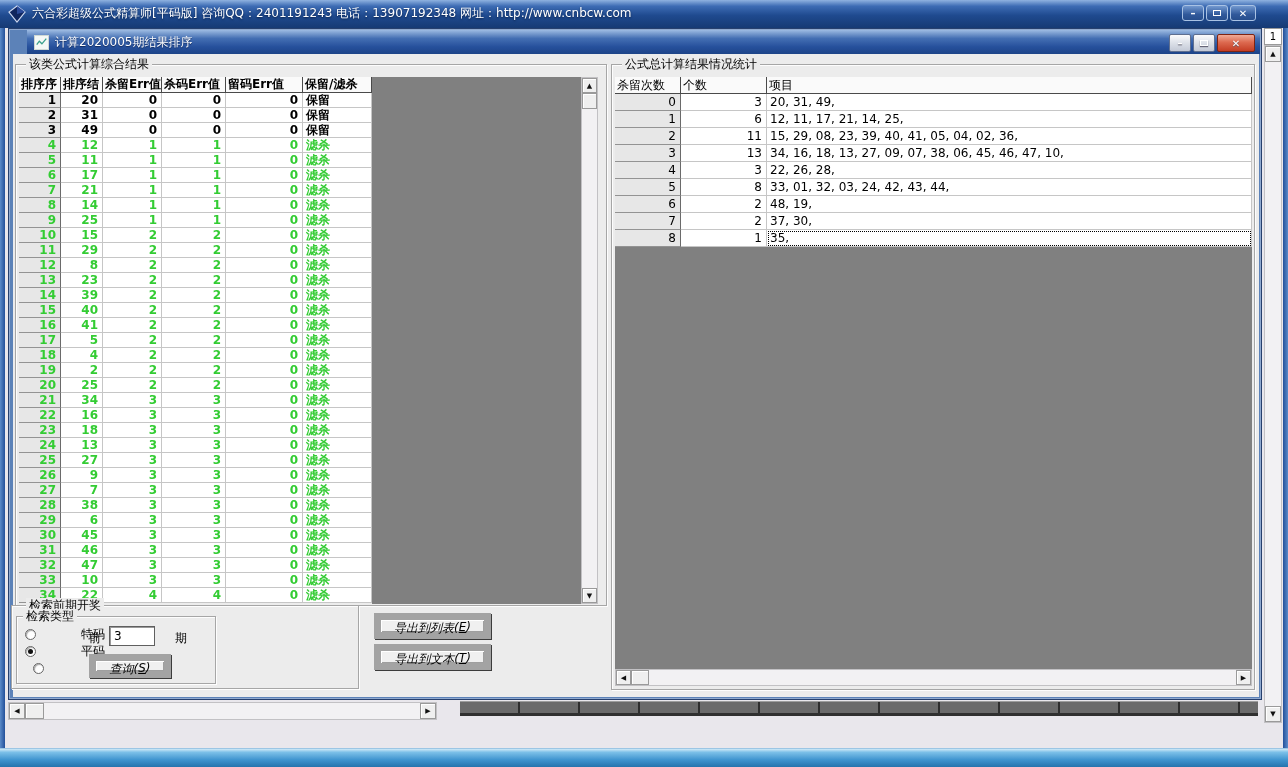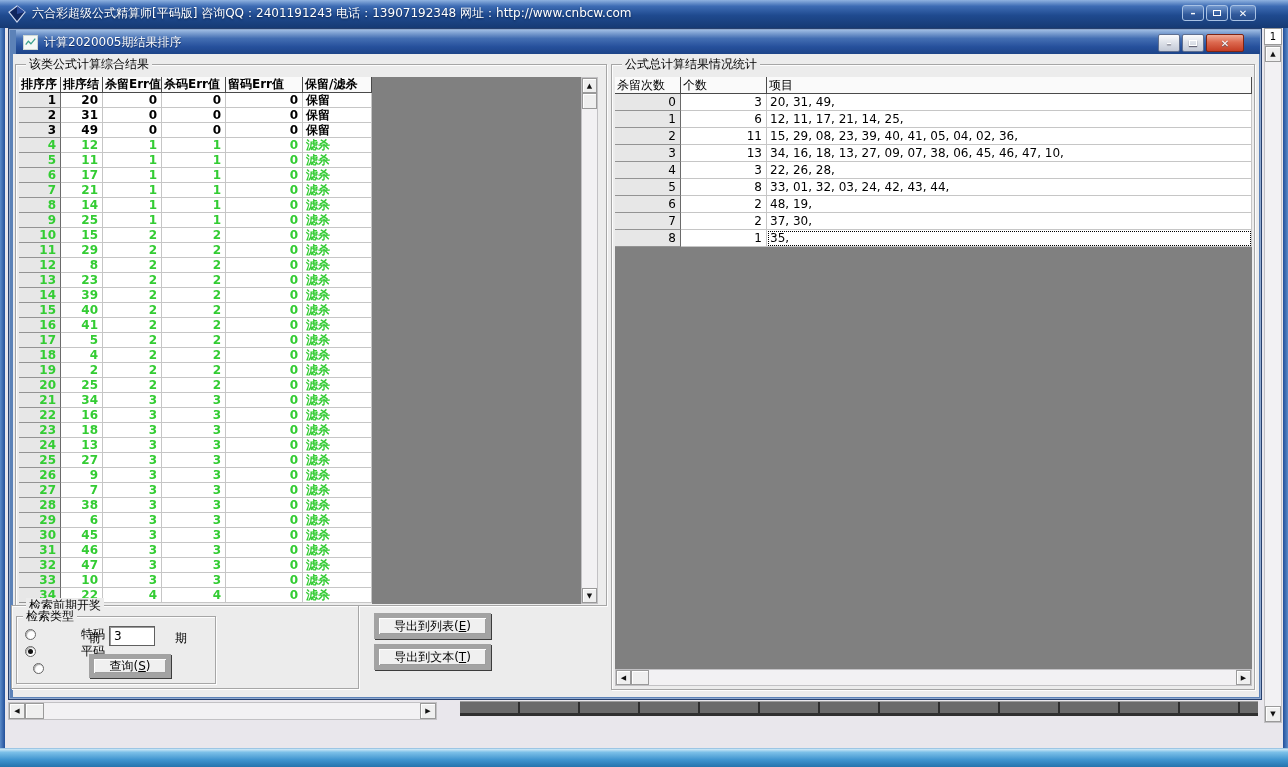--- a/index.html
+++ b/index.html
@@ -17,21 +17,21 @@
     display:flex; align-items:center; justify-content:center; font-size:10px; font-weight:bold; }
   .main-btn .maxbox { width:8px; height:6px; border:1px solid #fff; }
   .border-left  { position:absolute; left:0; top:28px; width:5px; height:720px; background:linear-gradient(90deg,#5b8bc9,#23509a); }
   .border-right { position:absolute; right:0; top:28px; width:5px; height:720px; background:linear-gradient(270deg,#5b8bc9,#23509a); }
   .border-bottom{ position:absolute; left:0; top:748px; width:1288px; height:19px;
     background:linear-gradient(#cfe9f7 0%,#7cc0e8 18%,#3f94cf 60%,#2573ad 100%); border-top:1px solid #9cc6e4; }
 
   
   .child-window { position:absolute; left:8px; top:28px; width:1254px; height:672px;
     background:#5c82b8; border:1px solid #27406e; box-shadow:inset 0 0 0 1px #8fa9cf; }
-  .child-titlebar { position:absolute; left:7px; top:1px; right:1px; height:24px;
+  .child-titlebar { position:absolute; left:18px; top:1px; right:1px; height:24px;
     background:linear-gradient(#9dbbe2 0%,#446fb3 35%,#26509c 70%,#1d4488 100%);
     display:flex; align-items:center; }
   .child-icon { position:absolute; left:7px; top:5px; width:15px; height:15px; background:#f4f8f6; border:1px solid #cfd8d4; }
   .child-title { position:absolute; left:28px; top:0; line-height:24px; color:#fff; text-shadow:0 1px 1px #11295a; white-space:nowrap; }
   .child-btn { position:absolute; top:4px; height:18px; border:1px solid #5f6f8f; border-radius:2px;
     background:linear-gradient(#fbfbfc,#dfe3ea 45%,#c3c9d6); color:#fff;
     display:flex; align-items:center; justify-content:center; font-size:10px; font-weight:bold;
     text-shadow:0 1px 1px #556; }
   .child-btn .maxbox { width:8px; height:6px; border:1px solid #fff; box-shadow:0 1px 1px #667; }
   .child-btn.close { background:linear-gradient(#f0ab97 0%,#dd6a50 45%,#c43d24 100%); border-color:#7e2413; }
@@ -57,23 +57,23 @@
   .focuscell { outline:1px dotted #000; outline-offset:-2px; }
   .grayfill { position:absolute; background:#808080; }
 
   
   .sbtrack { position:absolute; background:#f2f1f3; border:1px solid #c2c1c4; }
   .sbbtn { position:absolute; background:#efefef; border:1px solid #9a9a9a; box-shadow:inset 1px 1px 0 #fff;
     display:flex; align-items:center; justify-content:center; font-size:7px; color:#111; }
   .sbthumb { position:absolute; background:#efefef; border:1px solid #9a9a9a; box-shadow:inset 1px 1px 0 #fff; }
 
   
-  .btn3d { position:absolute; background:#f0f0f0; border:5px solid #a3a3a3;
+  .btn3d { position:absolute; background:#f0f0f0; border:7px solid #a3a3a3;
     box-shadow:1px 1px 0 #3c3c3c, inset 1px 1px 0 #ffffff, inset -1px -1px 0 #9f9f9f;
-    display:flex; align-items:center; justify-content:center; white-space:nowrap; }
+    display:flex; align-items:flex-start; justify-content:center; white-space:nowrap;font-style:italic; }
   .mn { text-decoration:underline; }
   .radio-item { position:absolute; display:flex; align-items:center; height:14px;gap:40px; }
   .radio-circle { width:11px; height:11px; border-radius:50%; background:#fff; border:1px solid #666;
     box-shadow:inset 1px 1px 1px #aaa; margin-right:5px; }
   .radio-item.sel .radio-circle::after { content:''; display:block; width:5px; height:5px; background:#111; border-radius:50%; margin:2px; }
   .lbl { position:absolute; white-space:nowrap; }
   .txtinput { position:absolute; background:#fff; border:1px solid #5f5f5f; box-shadow:inset 1px 1px 0 #9a9a9a;
     font-family:"DejaVu Sans","Liberation Sans",sans-serif; font-size:12px; padding-left:4px; }
 
   

